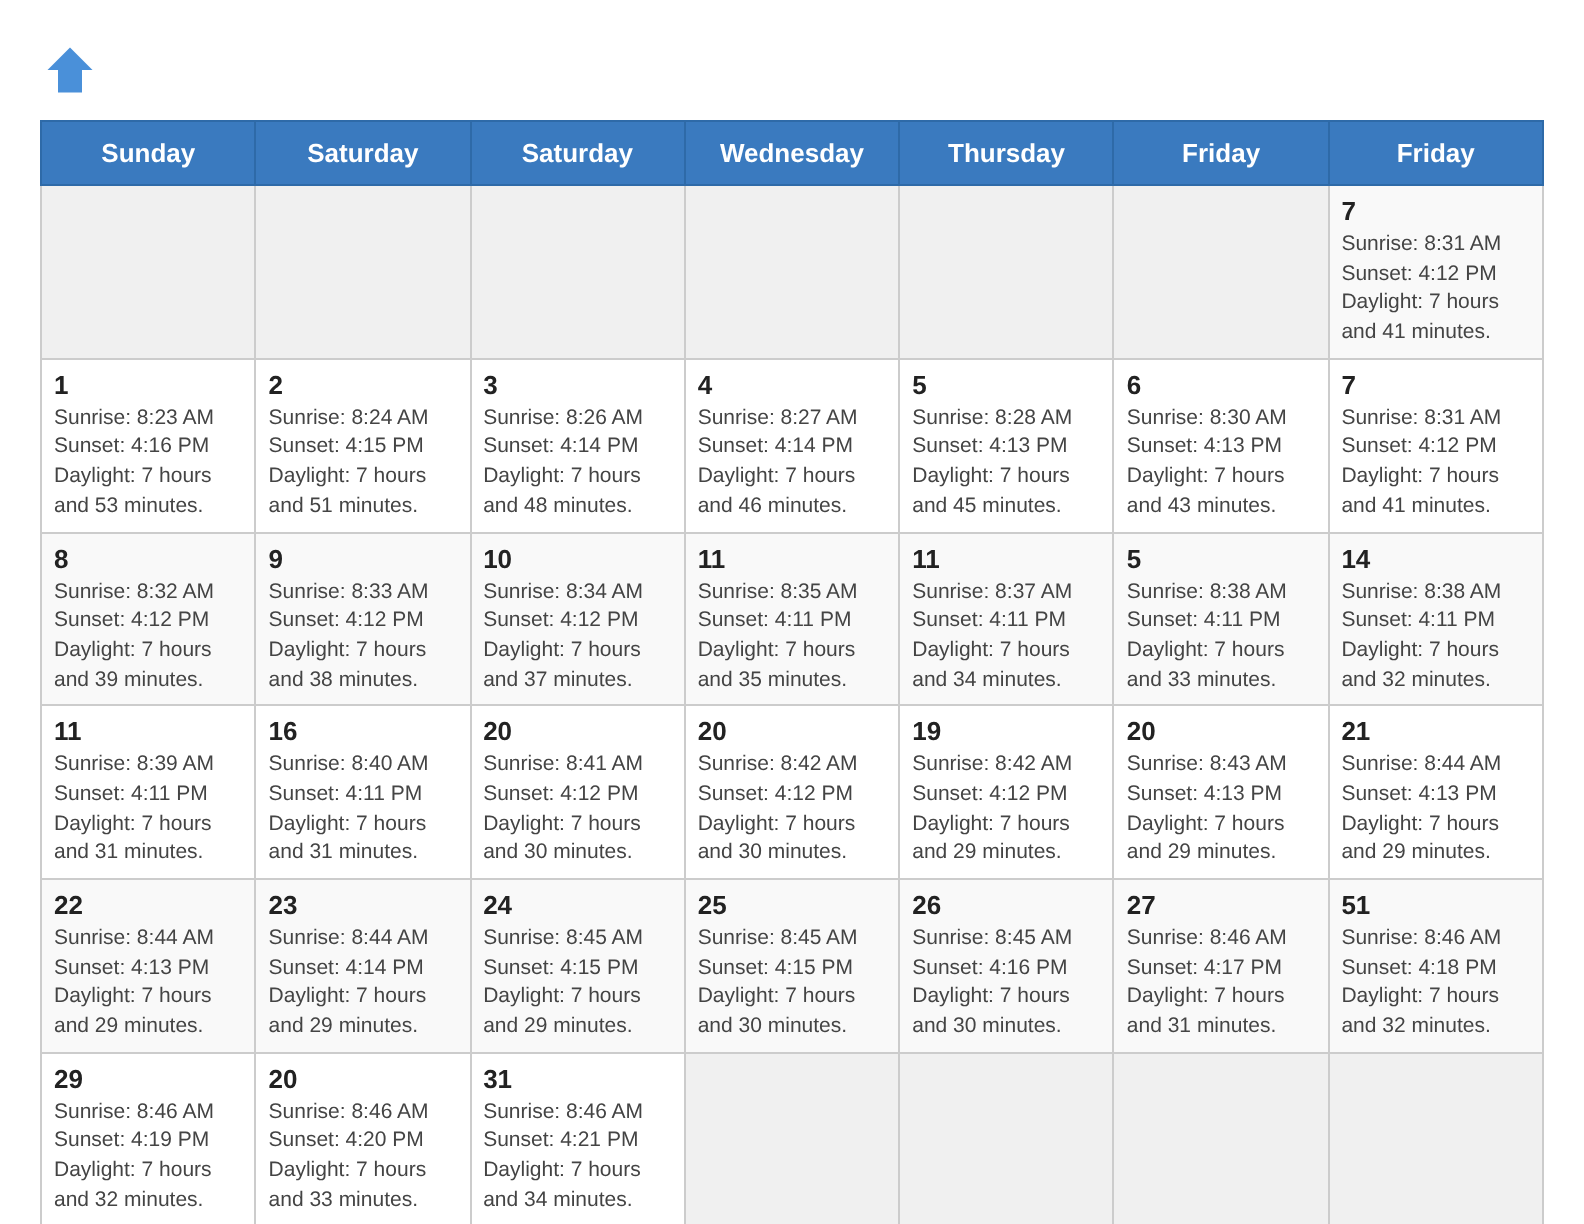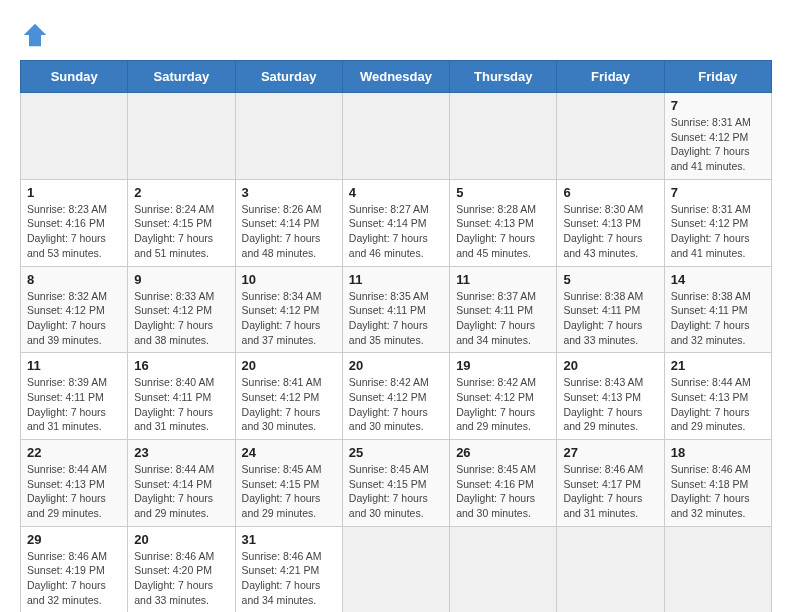--- a/index.html
+++ b/index.html
@@ -237,21 +237,21 @@
         </td>
         <td>
           <span class="day-num">26</span>
           <div class="day-info">Sunrise: 8:45 AM<br>Sunset: 4:16 PM<br>Daylight: 7 hours and 30 minutes.</div>
         </td>
         <td>
           <span class="day-num">27</span>
           <div class="day-info">Sunrise: 8:46 AM<br>Sunset: 4:17 PM<br>Daylight: 7 hours and 31 minutes.</div>
         </td>
         <td>
-          <span class="day-num">18</span>
+          <span class="day-num">51</span>
           <div class="day-info">Sunrise: 8:46 AM<br>Sunset: 4:18 PM<br>Daylight: 7 hours and 32 minutes.</div>
         </td>
       </tr>
       <tr>
         <td>
           <span class="day-num">29</span>
           <div class="day-info">Sunrise: 8:46 AM<br>Sunset: 4:19 PM<br>Daylight: 7 hours and 32 minutes.</div>
         </td>
         <td>
           <span class="day-num">20</span>

